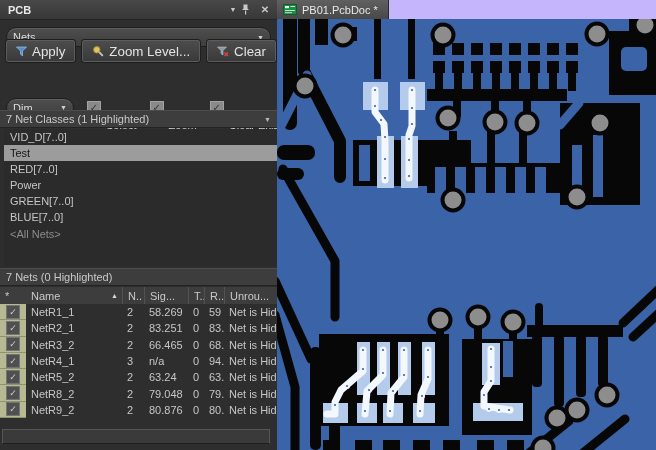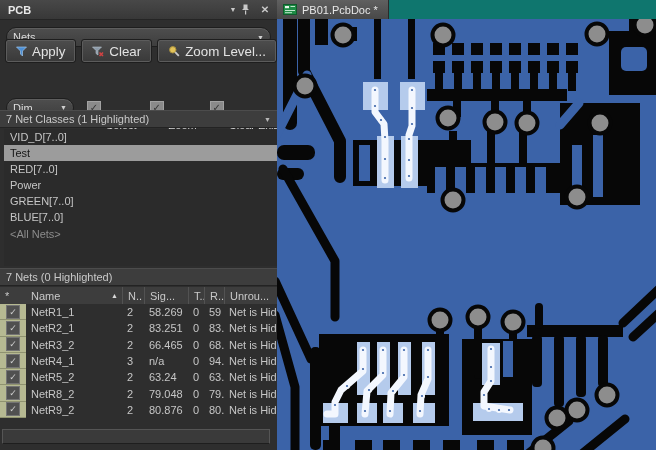--- a/index.html
+++ b/index.html
@@ -47,21 +47,21 @@
   .net-rows{position:absolute;top:304px;left:0;width:277px;}
   .net-row{height:16.3px;color:#C6C6C6;background:#2E2E2E;}
   .cell{display:flex;align-items:center;padding-left:5px;overflow:hidden;white-space:nowrap;}
   .cb-cell{background:#B6B992;justify-content:center;padding-left:0;border-bottom:1px solid #8F9270;}
   .cb{width:12px;height:12px;background:#505050;border:1px solid #747474;color:#CFCFCF;
       font-size:9px;line-height:12px;text-align:center;}
   .panel-footer{position:absolute;left:2px;top:429px;width:268px;height:15px;background:#3A3A3A;
       border:1px solid #555;border-bottom-color:#1E1E1E;box-sizing:border-box;}
   
   .editor{position:absolute;left:277px;top:0;width:379px;height:450px;background:#3E3E3E;}
-  .tabbar{height:19px;background:#0f766e;display:flex;border-bottom:1px solid #2B2B2B;}
+  .tabbar{height:19px;background:#c4b5fd;display:flex;border-bottom:1px solid #2B2B2B;}
   .tab{display:flex;align-items:center;gap:5px;padding:0 10px 0 6px;
       background:linear-gradient(#606060,#484848);color:#E8E8E8;border-right:1px solid #2A2A2A;}
   .pcb-wrap{position:absolute;left:0;top:19px;width:379px;height:431px;}
   svg{display:block}
 </style>
 </head>
 <body>
 
 <div class="app">
 
@@ -88,35 +88,35 @@
       <button class="btn">
         <span>
             <svg width="11" height="11" viewBox="0 0 11 11">
               <polygon points="0.5,1 10.5,1 6.5,5 6.5,10 4.5,8 4.5,5" fill="#4C8FD6" stroke="#9FC4E8" stroke-width="0.7"></polygon>
             </svg>
           </span>
         <span>Apply</span>
       </button>
       <button class="btn">
         <span>
+            <svg width="12" height="12" viewBox="0 0 12 12">
+              <circle cx="4.8" cy="4.8" r="3.2" fill="#E3C35A" stroke="#A8903D" stroke-width="1"></circle>
+              <path d="M7.2 7.2 L10.8 10.8" stroke="#C9C9C9" stroke-width="1.8"></path>
+            </svg>
+          </span>
+        <span>Zoom Level...</span>
+      </button>
+      <button class="btn">
+        <span>
             <svg width="12" height="11" viewBox="0 0 12 11">
               <polygon points="0.5,1 9.5,1 6,4.5 6,9 4,7.5 4,4.5" fill="#8C9AA8" stroke="#B9C4CE" stroke-width="0.6"></polygon>
               <path d="M7.5 6.5 L11 10 M11 6.5 L7.5 10" stroke="#D04343" stroke-width="1.6"></path>
             </svg>
           </span>
         <span>Clear</span>
-      </button>
-      <button class="btn">
-        <span>
-            <svg width="12" height="12" viewBox="0 0 12 12">
-              <circle cx="4.8" cy="4.8" r="3.2" fill="#E3C35A" stroke="#A8903D" stroke-width="1"></circle>
-              <path d="M7.2 7.2 L10.8 10.8" stroke="#C9C9C9" stroke-width="1.8"></path>
-            </svg>
-          </span>
-        <span>Zoom Level...</span>
       </button>
     </div>
 
     <div class="opt-row">
       <div class="combo dim-combo">
         <span>Dim</span>
         <span class="caret">▼</span>
       </div>
       <label class="chk">
         <span class="box">✓</span>

